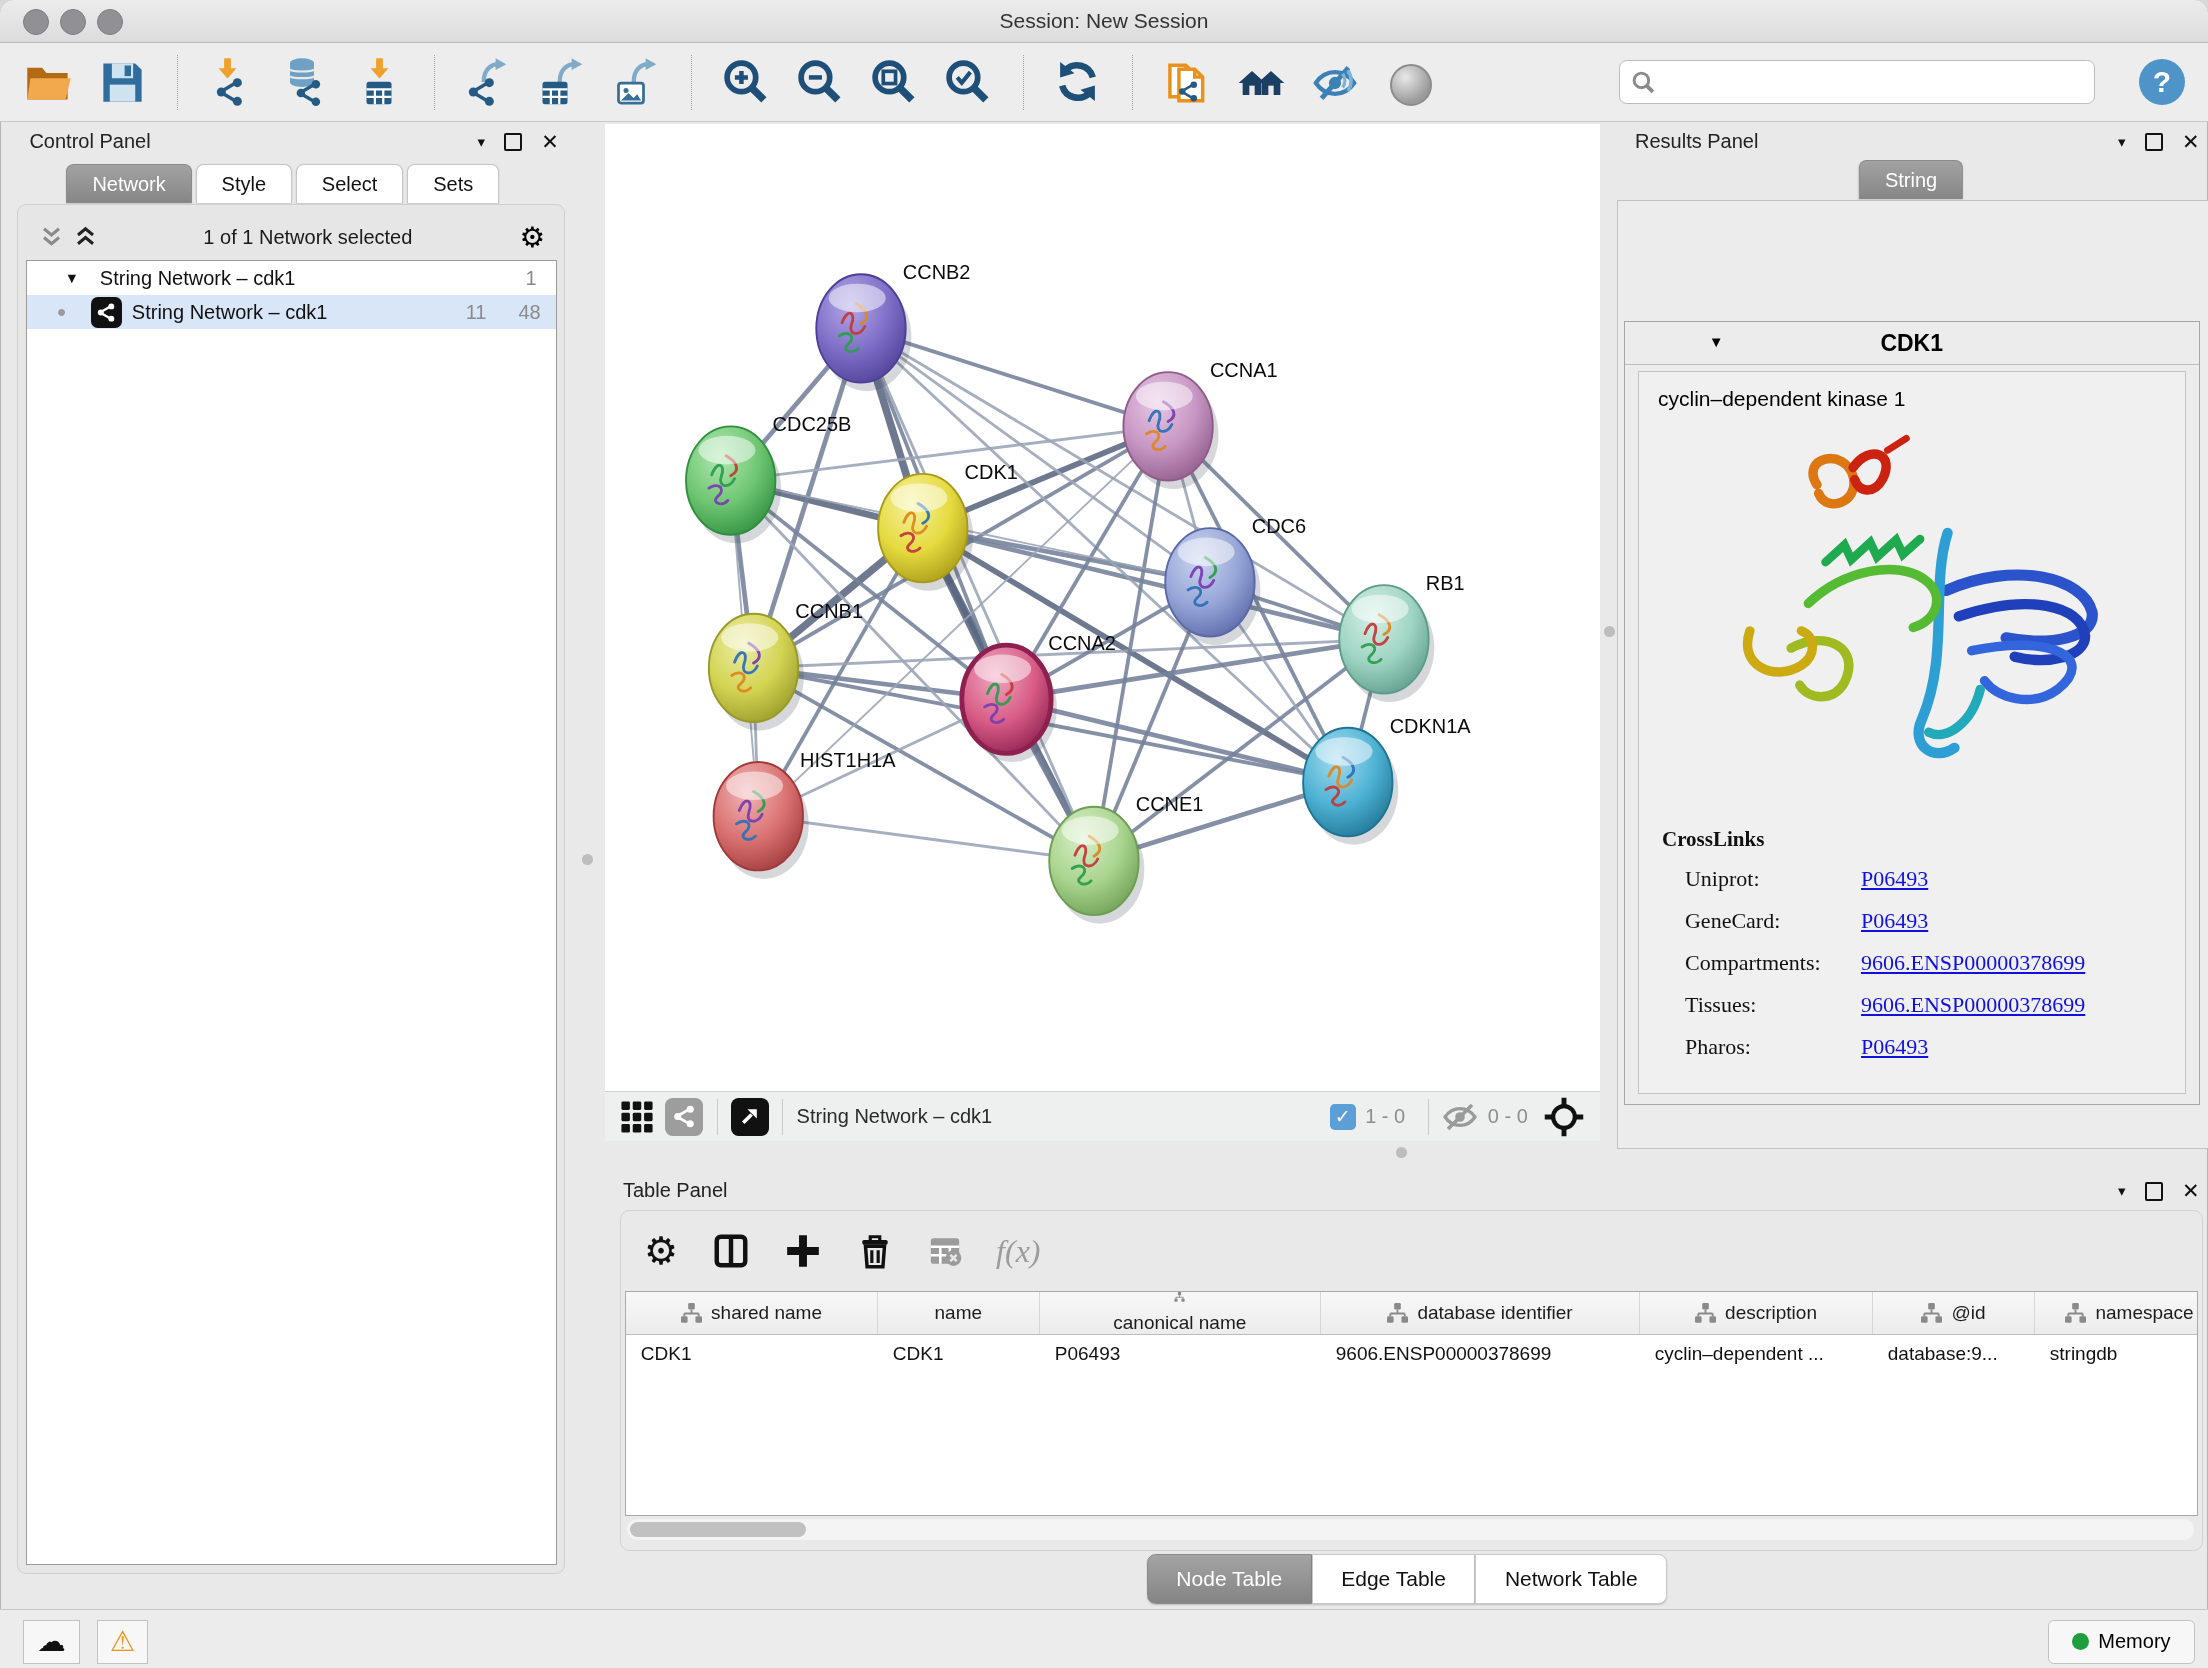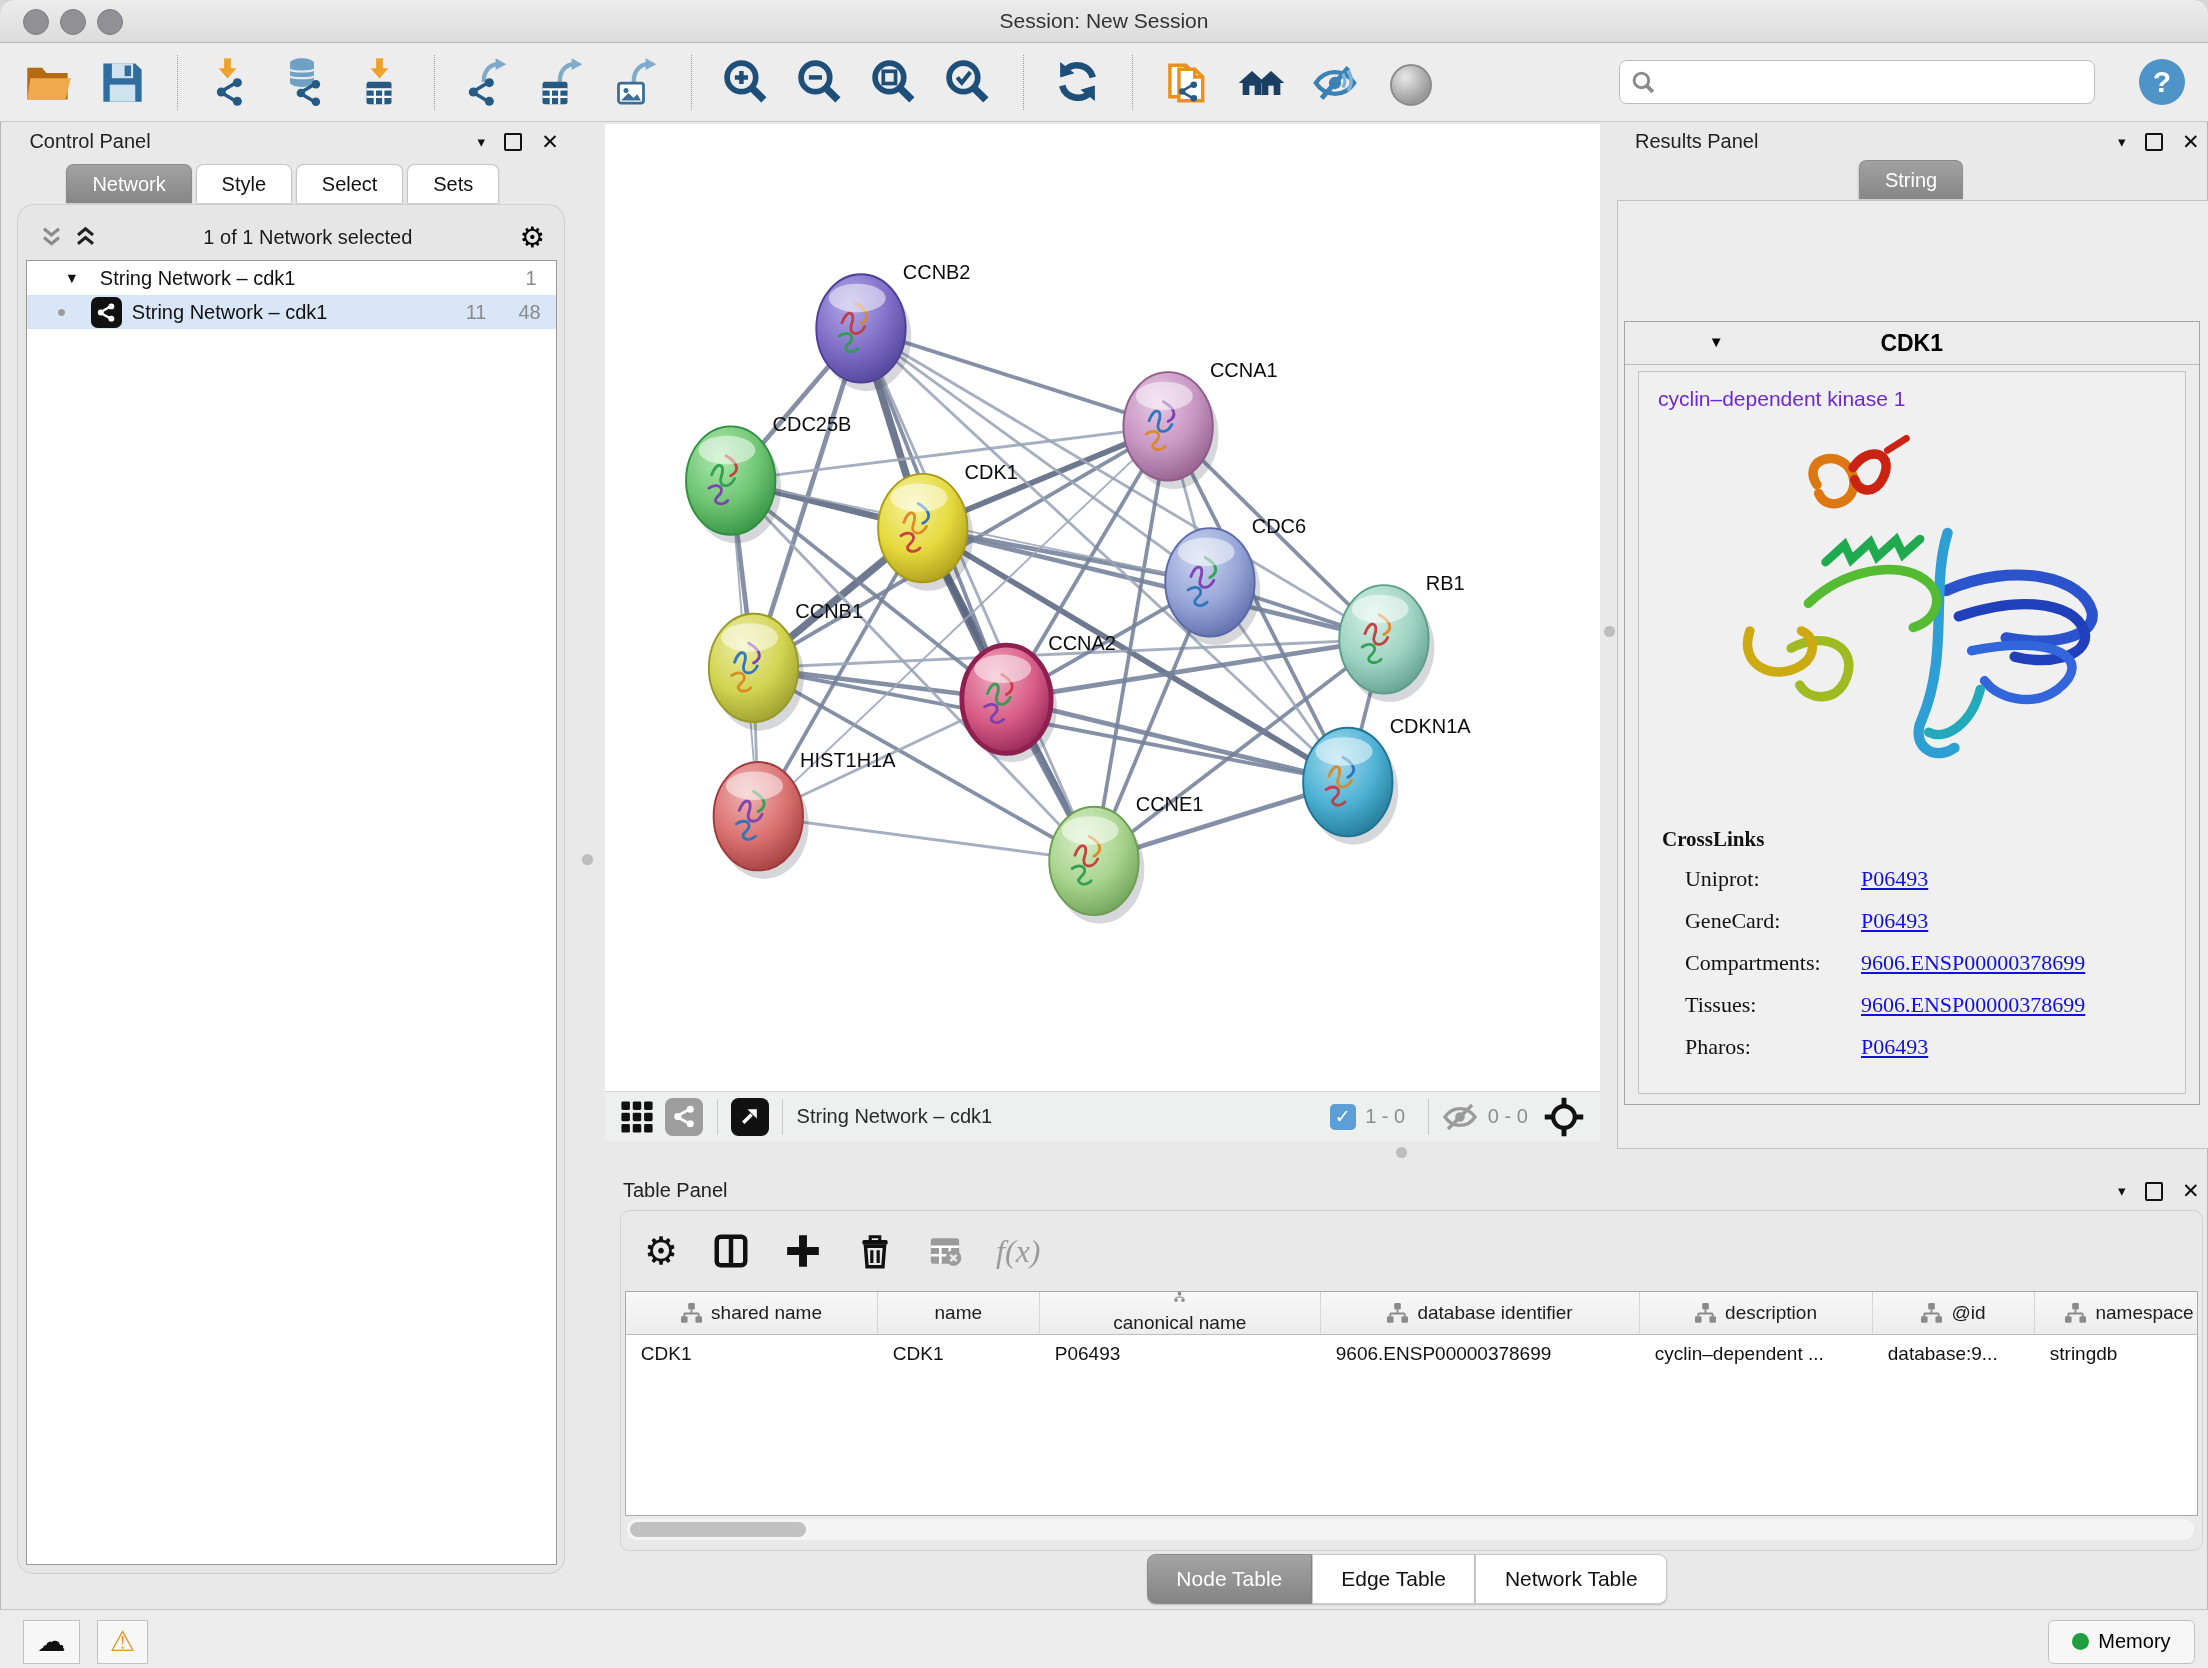--- a/index.html
+++ b/index.html
@@ -21,21 +21,21 @@
   .phead .ptitle{position:absolute;left:18px;top:5.7px;font-size:20px;color:#222;}
   .pctl{position:absolute;right:9.5px;top:5.7px;display:flex;align-items:center;gap:19px;}
   .pctl .menu{font-size:15px;color:#111;}
   .pctl .float{width:14.3px;height:14.3px;border:2.4px solid #111;border-radius:1.9px;}
   .pctl .close{font-size:21px;font-weight:bold;color:#111;}
   .tab{height:38px;padding:0 25px;display:flex;align-items:center;font-size:20px;background:#fff;border:1px solid #c6c6c6;border-bottom:none;border-radius:7.6px 7.6px 0 0;margin-right:3.8px;color:#111;box-shadow:0 1px 1.9px rgba(0,0,0,.15);}
   .tab.sel{background:linear-gradient(#a2a2a2,#868686);color:#fff;border-color:#8b8b8b;}
   
   #control-panel{position:absolute;left:11.4px;top:124px;width:557px;height:1449px;}
   #cp-tabs{position:absolute;left:55px;top:40px;display:flex;}
-  #cp-body{position:absolute;left:5.7px;top:80px;width:546px;height:1368px;background:#e6e6e6;border:1px solid #cfcfcf;border-radius:16px;}
+  #cp-body{position:absolute;left:5.7px;top:80px;width:546px;height:1368px;background:#e6e6e6;border:1px solid #cfcfcf;border-radius:9px;}
   #cp-treehead{position:absolute;left:9.5px;top:11.4px;width:527px;height:42px;display:flex;align-items:center;}
   #cp-treehead .lbl{flex:1;text-align:center;font-size:20px;color:#1a1a1a;}
   #cp-tree{position:absolute;left:7.6px;top:55px;width:529px;height:1303px;background:#fff;border:1px solid #9b9b9b;}
   .trow{height:34px;display:flex;align-items:center;font-size:20px;color:#111;}
   .trow .cnt{color:#8b8b8b;margin-left:32px;}
   .trow.sel{background:#d9e6f8;}
   .nicon{width:31px;height:31px;background:#111;border-radius:6.7px;display:flex;align-items:center;justify-content:center;margin-right:9.5px;}
   
   #canvas{position:absolute;left:605px;top:124px;width:995px;height:967px;background:#fff;}
   #net-status{position:absolute;left:605px;top:1091px;width:995px;height:49px;background:#eef0f0;border-top:1px solid #d2d2d2;display:flex;align-items:center;font-size:20px;color:#2a2a2a;}
@@ -635,21 +635,21 @@
     <div id="rp-tab">
       <div class="tab sel">String</div>
     </div>
     <div id="rp-body">
       <div id="rp-cdk1box">
         <div id="rp-cdk1head">
           <span style="position:absolute;left:84px;top:11.4px;font-size:15px">▼</span>
           <span style="position:absolute;left:0;right:0;top:7.6px;text-align:center;font-size:23px;font-weight:bold">CDK1</span>
         </div>
         <div id="rp-content">
-          <div style="padding:15px 0 0 19px;font-size:21px;color:#6d28d9">cyclin–dependent kinase 1</div>
+          <div style="padding:15px 0 0 19px;font-size:21px;color:#000000">cyclin–dependent kinase 1</div>
           <svg width="447" height="380" viewBox="0 0 520 420" style="display:block;margin:11.4px auto 0">
             <g fill="none" stroke-linecap="round">
               <path d="M300,185 C380,150 460,170 470,210 C475,240 420,250 370,240" stroke="#2a53cc" stroke-width="13"></path>
               <path d="M315,215 C395,188 458,202 462,238 C462,262 420,272 380,262" stroke="#1f3fbb" stroke-width="12"></path>
               <path d="M330,255 C425,235 475,265 430,300 C400,322 360,310 345,290" stroke="#3366dd" stroke-width="11"></path>
               <path d="M302,118 C282,180 304,260 272,335 C258,365 286,385 310,368" stroke="#2e9fd4" stroke-width="12"></path>
               <path d="M160,152 l22,-20 l8,17 l22,-20 l8,17 l22,-20 l8,17 l20,-18" stroke="#1faa4f" stroke-width="10"></path>
               <path d="M140,200 C182,160 244,150 275,172 C300,190 290,220 262,228" stroke="#55bb33" stroke-width="11"></path>
               <path d="M120,252 C160,230 202,252 182,292 C170,315 140,312 130,295" stroke="#a0bb22" stroke-width="11"></path>
               <path d="M72,232 C58,272 100,292 132,272 C150,260 148,238 132,232" stroke="#ccaa11" stroke-width="11"></path>

